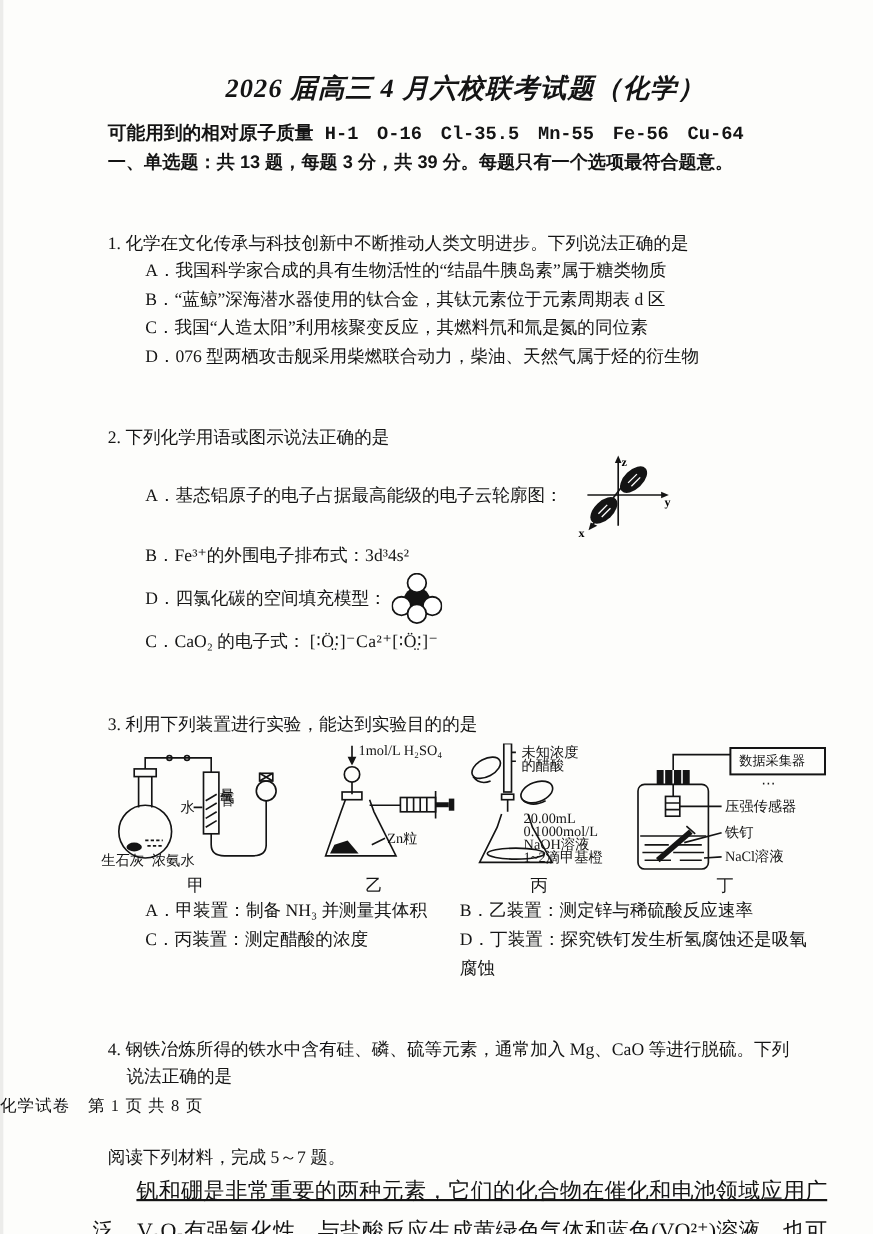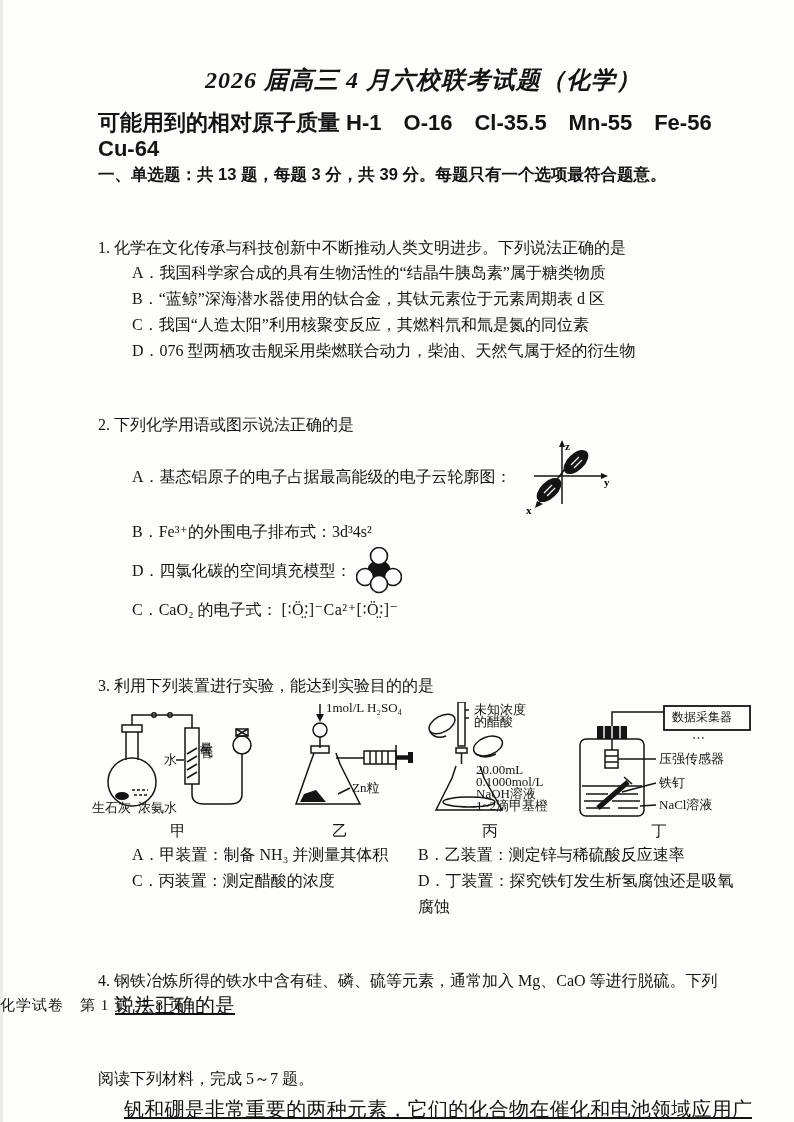--- a/index.html
+++ b/index.html
@@ -14,29 +14,29 @@
     box-shadow:inset 3px 0 0 #ececea;
   }
   .content{padding:64px 46px 0 98px;}
   .title{
     text-align:center;font-size:24px;font-weight:700;
     letter-spacing:1px;margin:0 0 14px 0;
     font-family:"Liberation Serif","DejaVu Serif",serif;
     font-style:italic;
   }
   .mass-line{
-    font-size:22px;font-weight:700;line-height:26px;
-    font-family:Liberation Sans, sans-serif;
+    font-size:17px;font-weight:700;line-height:26px;
+    font-family:Liberation Mono, monospace;
   }
   .section-line{
     font-size:16.5px;font-weight:700;line-height:25px;
     font-family:"Liberation Sans","DejaVu Sans",sans-serif;
   }
   .stem{font-size:16px;line-height:25px;margin-top:48px;}
-  .stem2{font-size:20px;line-height:25px;padding-left:17px;text-decoration:underline;}
+  .stem2{font-size:16px;line-height:25px;padding-left:17px;}
   .opts{margin-left:34px;}
   .opt{font-size:16px;line-height:26px;}
   .opt-sp{line-height:30px;}
   .row-flex{display:flex;align-items:center;}
   .two-col{display:flex;}
   .two-col .c1{flex:0 0 286px;}
   .two-col-q4 .c1{flex:0 0 255px;}
   .formula{letter-spacing:.5px;}
   
   .figures{display:flex;margin-left:-6px;margin-top:4px;height:140px;}

